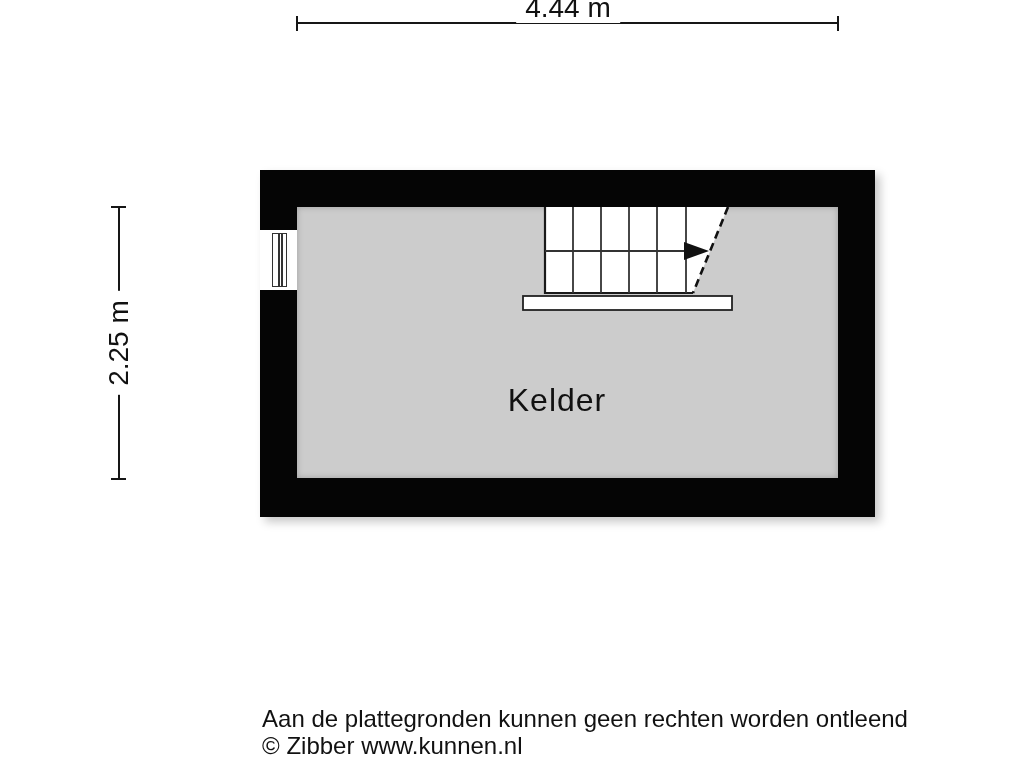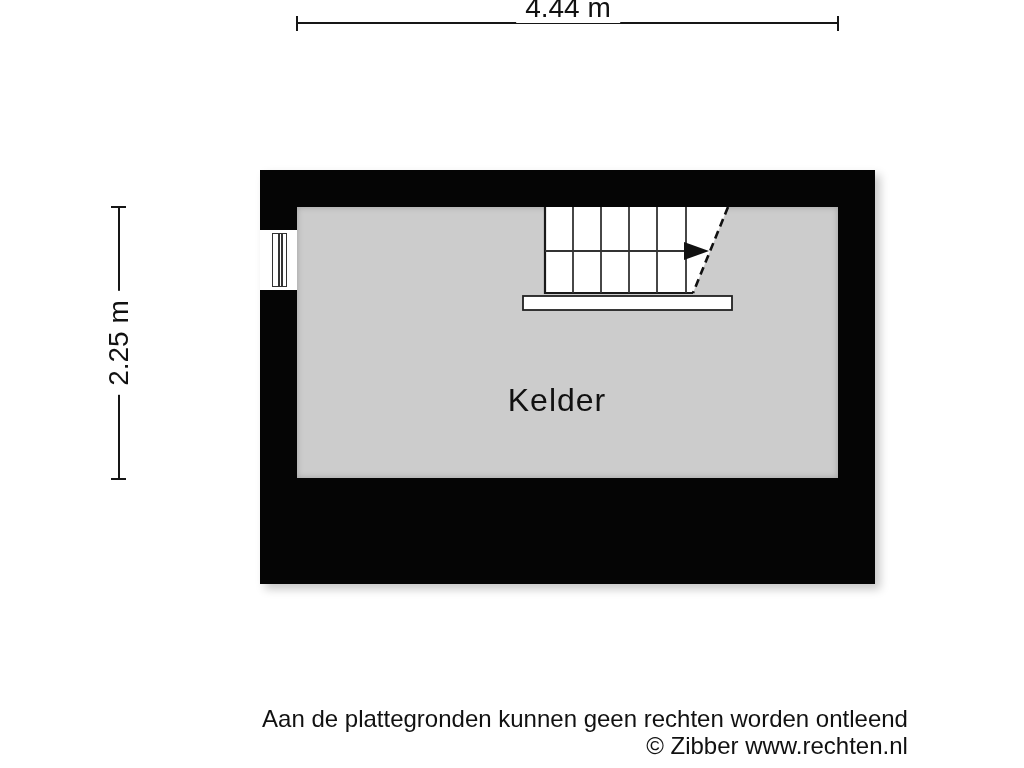--- a/index.html
+++ b/index.html
@@ -17,21 +17,21 @@
   .dim-tick-h{position:absolute;width:15px;height:2px;left:111px;background:#161616;}
   .dim-label{
     position:absolute;font-size:28px;line-height:30px;white-space:nowrap;
     background:#ffffff;padding:0 9px;color:#111;
   }
   .dim-label.top{left:568px;top:8px;transform:translate(-50%,-50%);}
   .dim-label.left{left:119px;top:343px;transform:translate(-50%,-50%) rotate(-90deg);}
 
   
   .plan{
-    position:absolute;left:260px;top:170px;width:615px;height:414px;
+    position:absolute;left:260px;top:170px;width:615px;height:347px;
     background:#050505;box-shadow:5px 5px 9px rgba(0,0,0,0.22);
   }
   .floor{
     position:absolute;left:37px;top:37px;width:541px;height:271px;
     background:#cccccc;box-shadow:inset 0 0 6px rgba(0,0,0,0.22);
   }
   .room-label{
     position:absolute;left:297px;top:230px;transform:translate(-50%,-50%);
     font-size:32px;color:#111;white-space:nowrap;letter-spacing:1px;
   }
@@ -43,21 +43,21 @@
     border:1.5px solid #333;box-sizing:border-box;background:#fff;
   }
   .window-pane{position:absolute;top:0;bottom:0;width:1.5px;background:#333;}
   .window-pane.p1{left:5px;}
   .window-pane.p2{left:8px;}
   .stairs-svg{position:absolute;left:261px;top:35px;width:213px;height:108px;}
 
   
   .footer{
     position:absolute;left:585px;top:706px;transform:translateX(-50%);
-    text-align:right;font-size:24px;line-height:26.5px;color:#111;white-space:nowrap;
+    text-align:left;font-size:24px;line-height:26.5px;color:#111;white-space:nowrap;
   }
 </style>
 </head>
 <body>
 
 <div>
   <div class="dim-line-h"></div>
   <div class="dim-tick-v" style="left:296px;"></div>
   <div class="dim-tick-v" style="left:837px;"></div>
   <span class="dim-label top">4.44 m</span>
@@ -98,14 +98,14 @@
     <line x1="468" y1="37" x2="433" y2="123" stroke="#111" stroke-width="2.6" stroke-dasharray="8 5"></line>
 
     <rect x="263" y="126" width="209" height="14" fill="#ffffff" stroke="#222" stroke-width="1.8"></rect>
   </svg>
 
   <span class="room-label">Kelder</span>
 </div>
 
 <div class="footer">
   <div>Aan de plattegronden kunnen geen rechten worden ontleend</div>
-  <div>© Zibber www.rechten.nl</div>
+  <div>© Zibber www.kunnen.nl</div>
 </div>
 
 </body></html>

